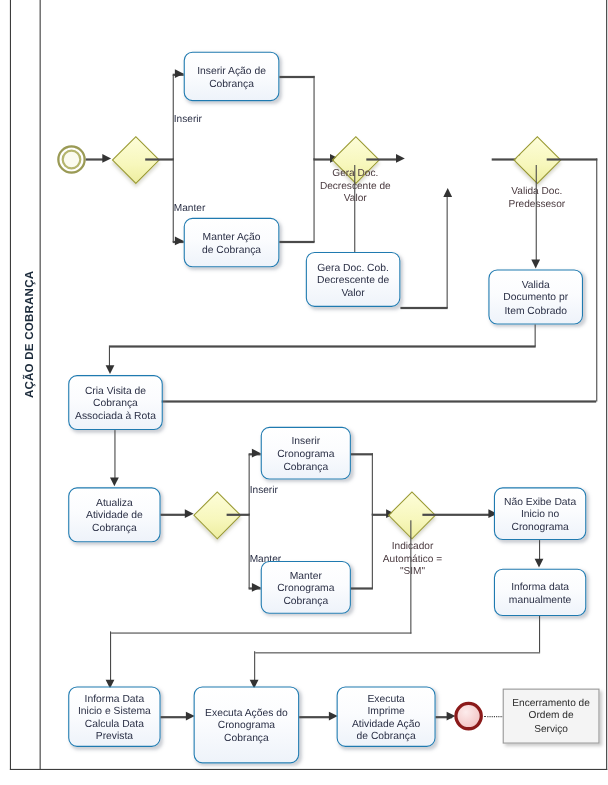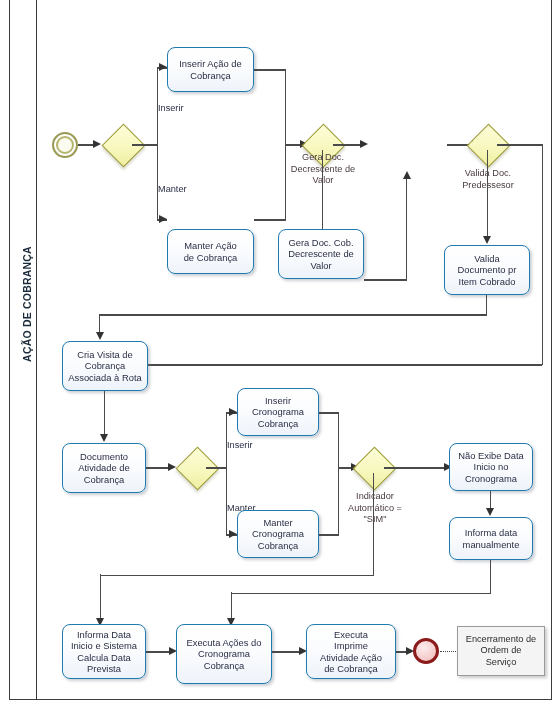--- a/index.html
+++ b/index.html
@@ -81,21 +81,21 @@
   <div class="ln lnv" style="left:157px;top:144px;height:76px;"></div>
   <div class="ln lnh" style="left:157px;top:219.3px;width:10px;"></div>
   <div class="arw arw-r" style="left:159px;top:215px;"></div>
   <div class="flow-label" style="left:158px;top:184px;">Manter</div>
 
   <div class="task" style="left:167px;top:47px;width:87px;height:45px;">
     <span style="white-space:pre-line">Inserir Ação de
 Cobrança</span>
   </div>
 
-  <div class="task" style="left:167px;top:198px;width:87px;height:45px;margin-top:31px;">
+  <div class="task" style="left:167px;top:198px;width:87px;height:45px;">
     <span style="white-space:pre-line">Manter Ação
 de Cobrança</span>
   </div>
 
   <div class="ln lnh" style="left:254px;top:69.3px;width:32px;"></div>
   <div class="ln lnv" style="left:285px;top:69px;height:76px;"></div>
   <div class="ln lnh" style="left:285px;top:144.3px;width:16px;"></div>
   <div class="arw arw-r" style="left:300px;top:140px;"></div>
 
   <div class="ln lnh" style="left:254px;top:219.3px;width:32px;"></div>
@@ -156,21 +156,21 @@
   <div class="task" style="left:62px;top:341px;width:86px;height:50px;">
     <span style="white-space:pre-line">Cria Visita de
 Cobrança
 Associada à Rota</span>
   </div>
 
   <div class="ln lnv" style="left:104px;top:391px;height:45px;"></div>
   <div class="arw arw-d" style="left:100px;top:434px;"></div>
 
   <div class="task" style="left:62px;top:443px;width:84px;height:50px;">
-    <span style="white-space:pre-line">Documento
+    <span style="white-space:pre-line">Atualiza
 Atividade de
 Cobrança</span>
   </div>
 
   <div class="ln lnh" style="left:146px;top:467.3px;width:24px;"></div>
   <div class="arw arw-r" style="left:168px;top:463px;"></div>
 
   <div class="gw" style="left:175px;top:446px;">
     <div class="dia"></div>
   </div>
@@ -243,21 +243,21 @@
   <div class="task" style="left:62px;top:624px;width:84px;height:55px;">
     <span style="white-space:pre-line">Informa Data
 Inicio e Sistema
 Calcula Data
 Prevista</span>
   </div>
 
   <div class="ln lnh" style="left:146px;top:651.3px;width:25px;"></div>
   <div class="arw arw-r" style="left:169px;top:647px;"></div>
 
-  <div class="task" style="left:176px;top:624px;width:96px;height:60px;">
+  <div class="task" style="left:176px;top:624px;width:96px;height:70px;">
     <span style="white-space:pre-line">Executa Ações do
 Cronograma
 Cobrança</span>
   </div>
 
   <div class="ln lnh" style="left:272px;top:651.3px;width:29px;"></div>
   <div class="arw arw-r" style="left:299px;top:647px;"></div>
 
   <div class="task" style="left:306px;top:624px;width:90px;height:55px;">
     <span style="white-space:pre-line">Executa

